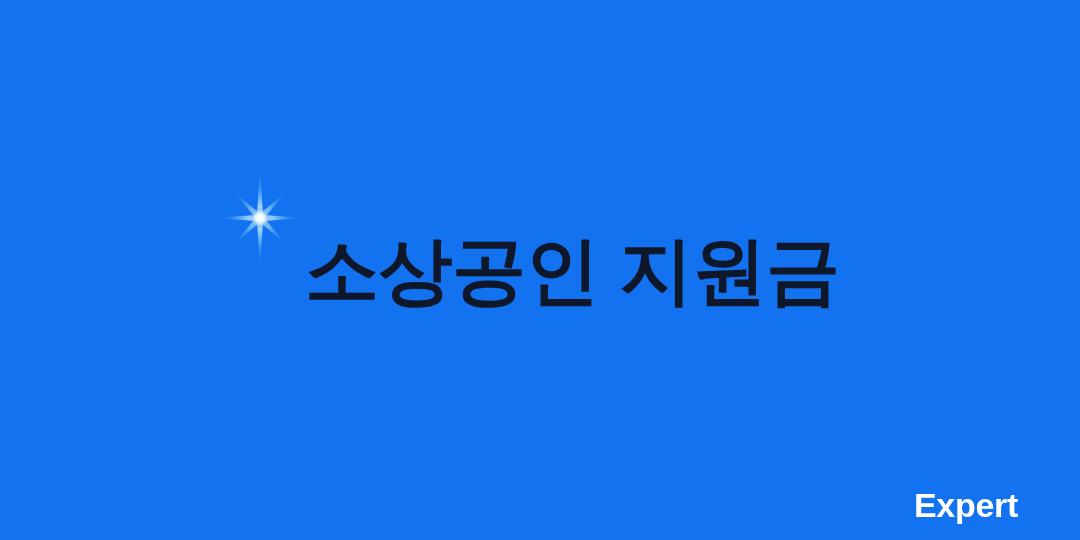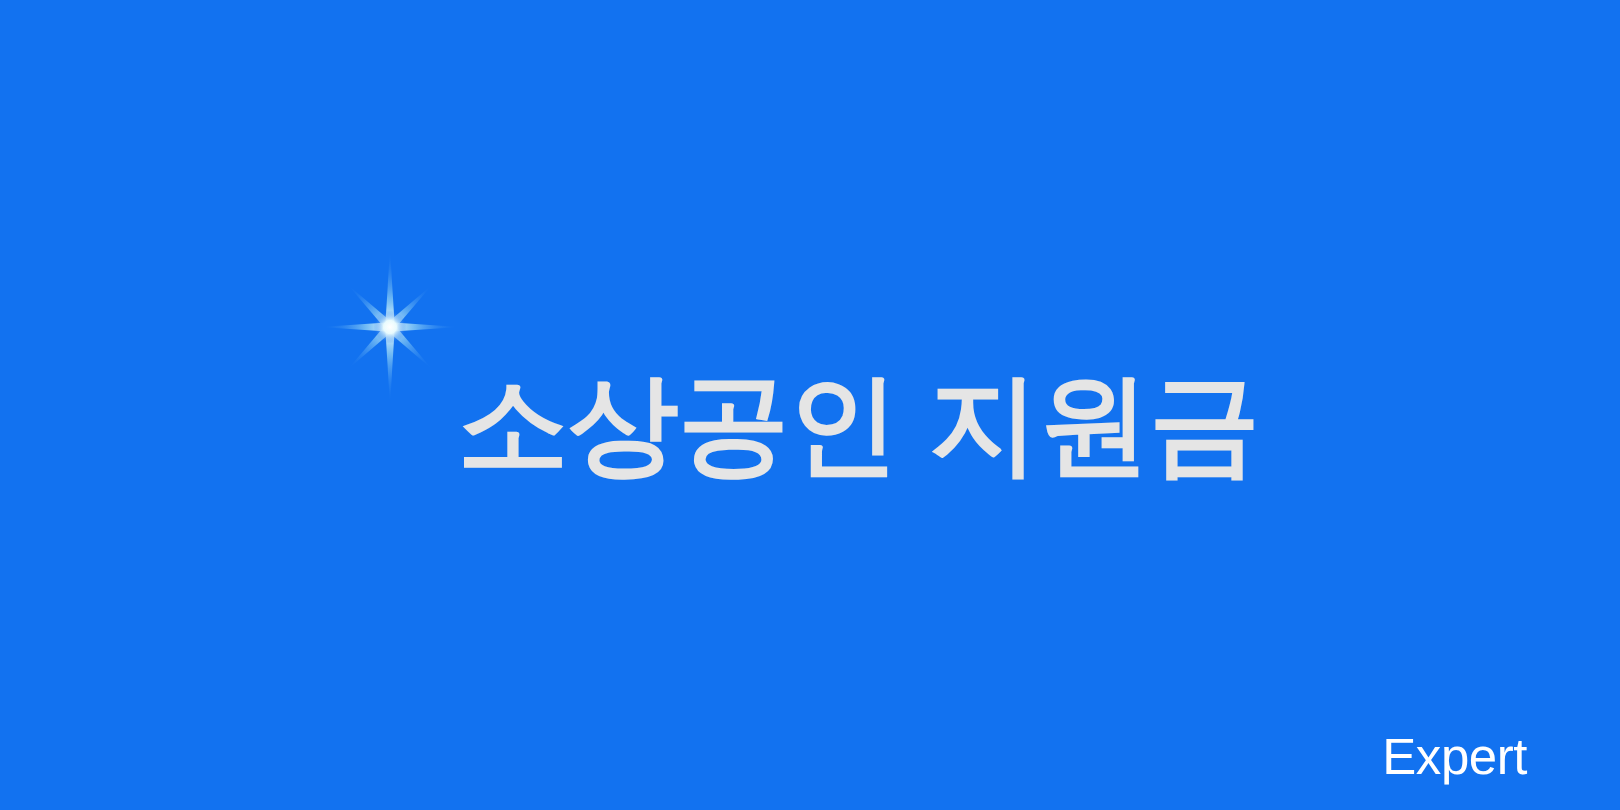--- a/index.html
+++ b/index.html
@@ -32,40 +32,40 @@
   #sparkle svg {
     display: block;
     width: 120px;
     height: 120px;
   }
 
   
   #headline {
     position: absolute;
     left: 305px;
-    top: 237px;
+    top: 225px;
     height: 92px;
     display: flex;
     align-items: center;
-    color: #e5e5e5;
+    color: #0f172a;
     font-size: 74px;
     font-weight: 700;
     line-height: 1;
     letter-spacing: -0.5px;
     white-space: nowrap;
   }
 
   
   #brand {
     position: absolute;
     right: 62px;
     bottom: 18px;
     color: #ffffff;
     font-size: 34px;
-    font-weight: 400;
+    font-weight: 700;
     line-height: 1;
     letter-spacing: -0.3px;
     white-space: nowrap;
     text-align: center;
   }
 </style>
 </head>
 <body>
 
 <div id="banner">

